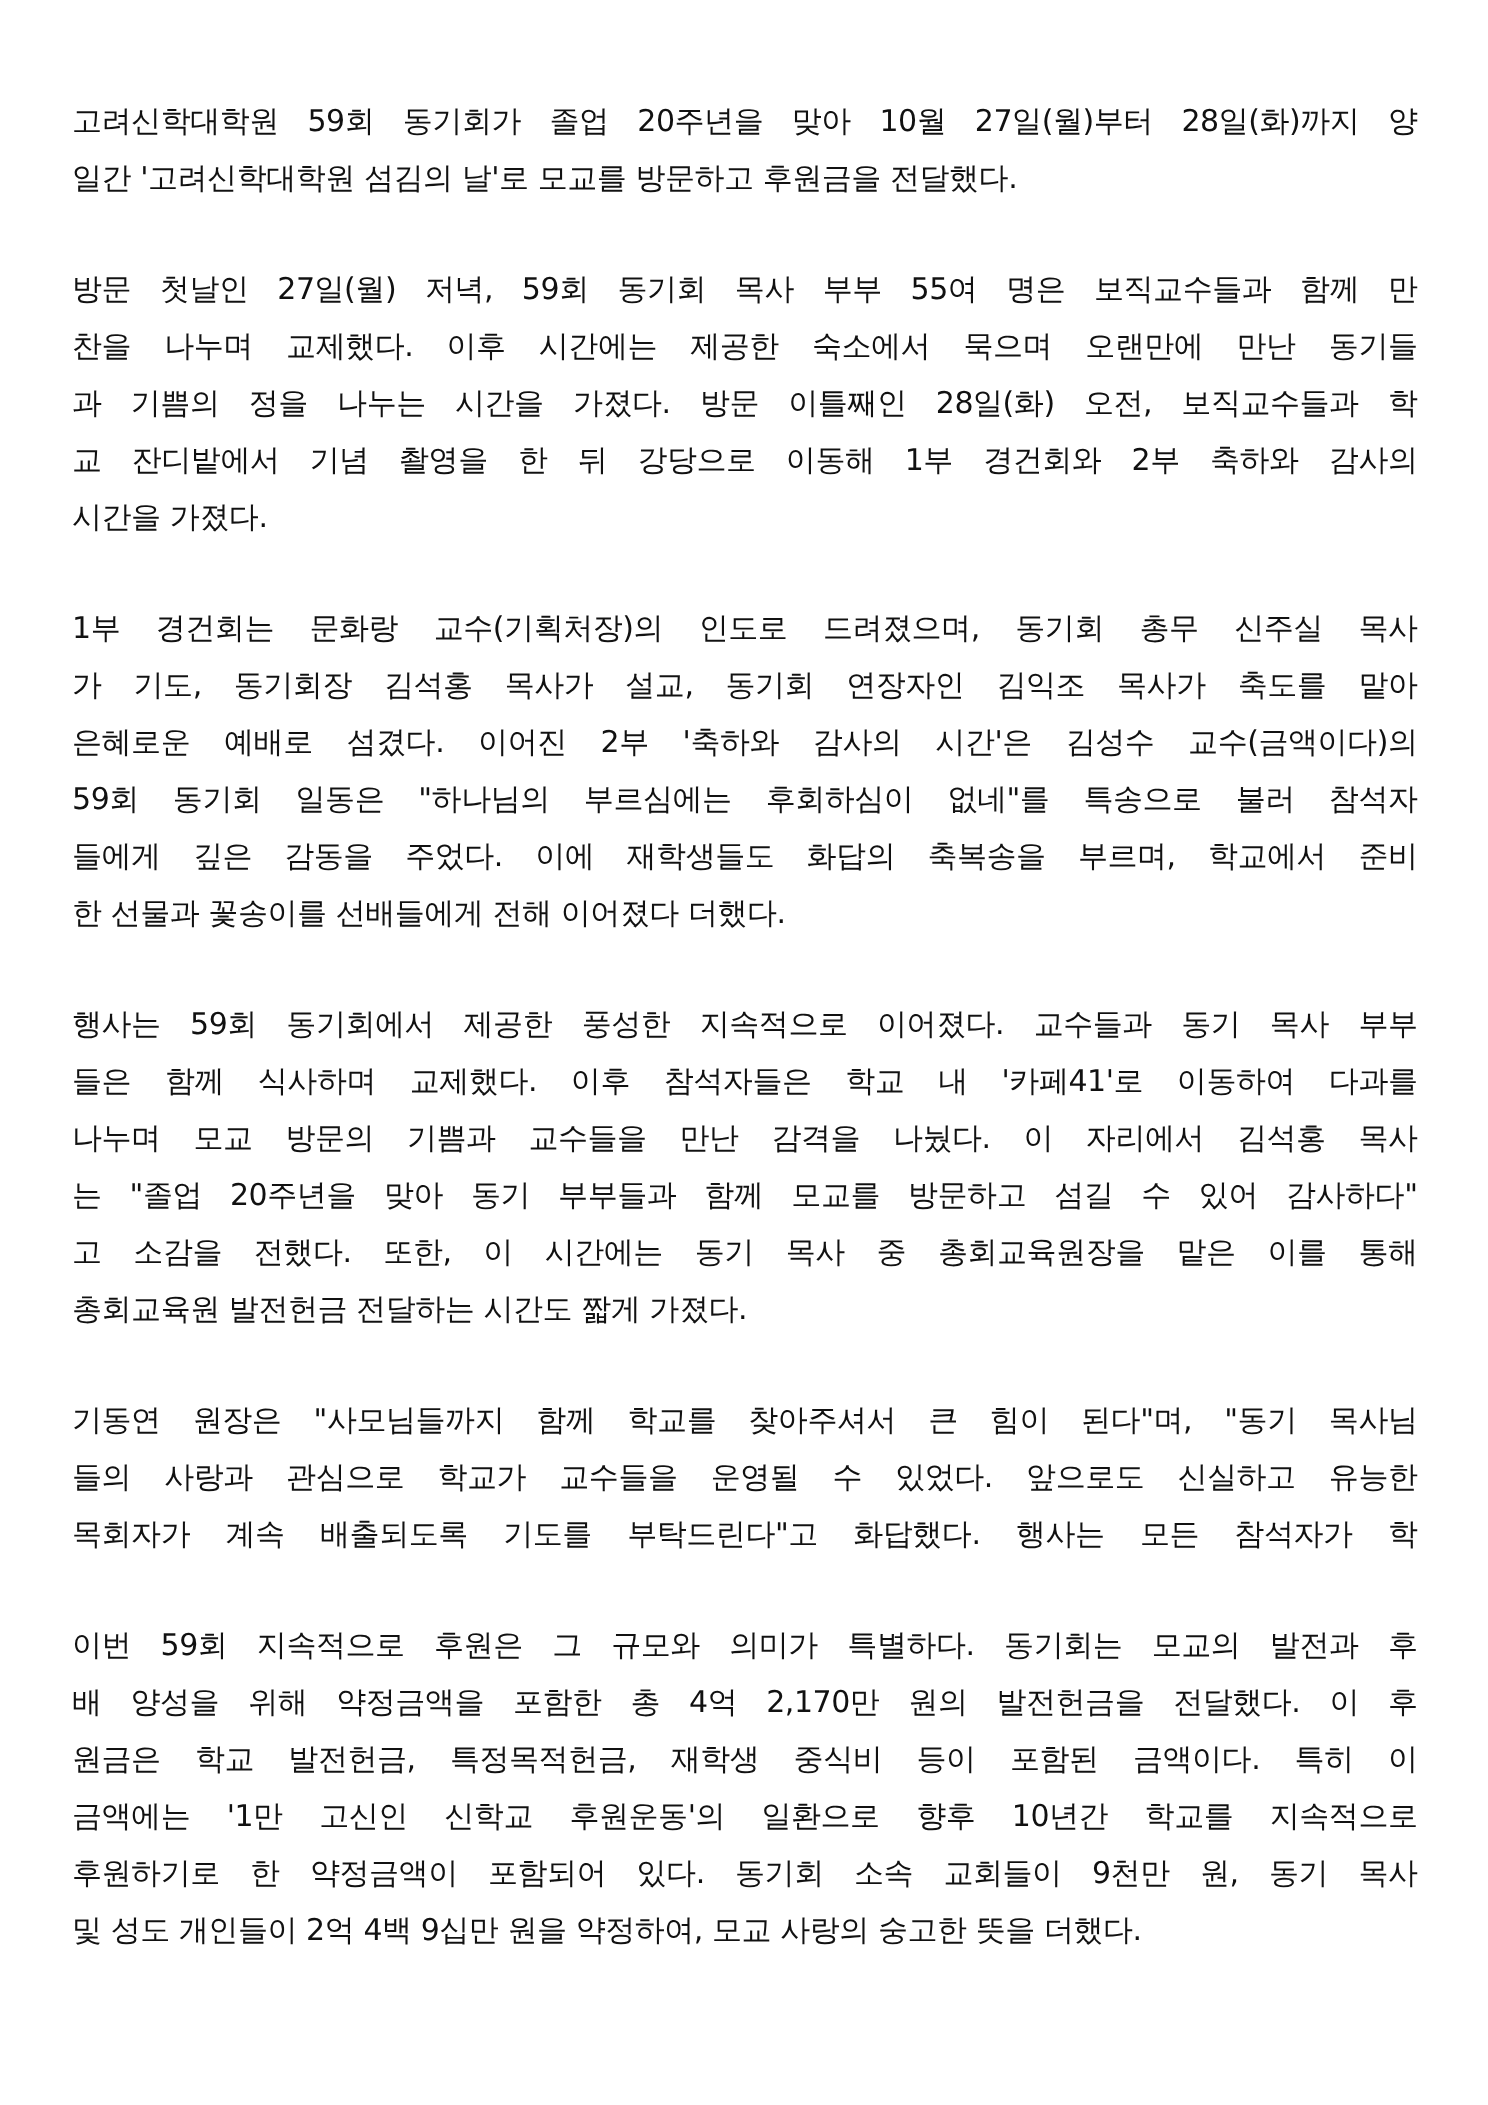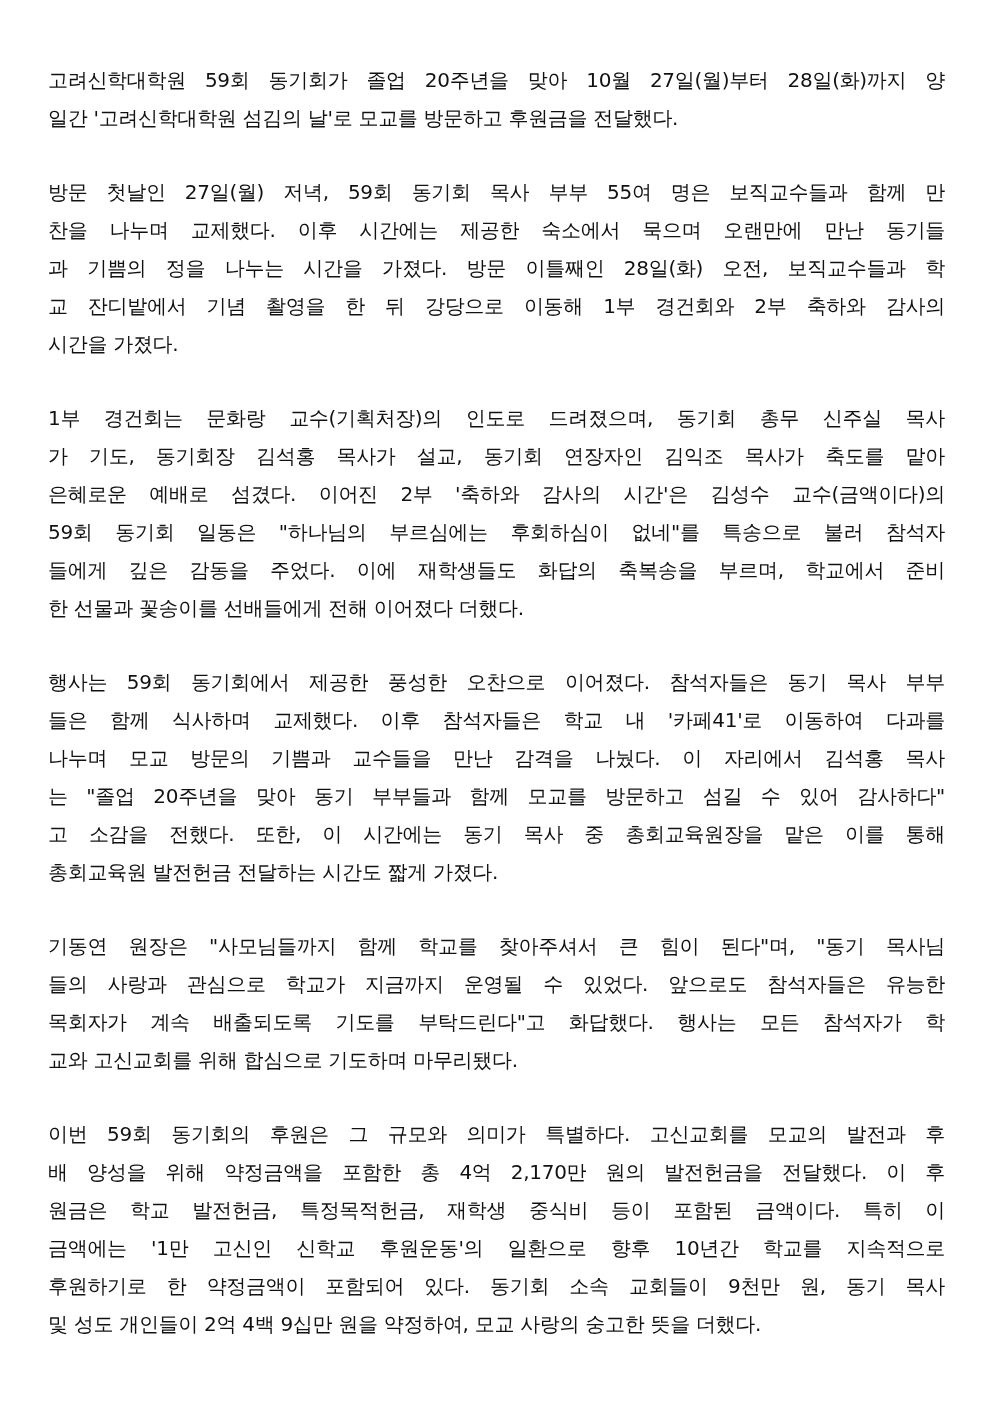--- a/index.html
+++ b/index.html
@@ -60,37 +60,36 @@
   <div class="para">
     <span class="line">1부 경건회는 문화랑 교수(기획처장)의 인도로 드려졌으며, 동기회 총무 신주실 목사</span>
     <span class="line">가 기도, 동기회장 김석홍 목사가 설교, 동기회 연장자인 김익조 목사가 축도를 맡아</span>
     <span class="line">은혜로운 예배로 섬겼다. 이어진 2부 '축하와 감사의 시간'은 김성수 교수(금액이다)의</span>
     <span class="line">59회 동기회 일동은 "하나님의 부르심에는 후회하심이 없네"를 특송으로 불러 참석자</span>
     <span class="line">들에게 깊은 감동을 주었다. 이에 재학생들도 화답의 축복송을 부르며, 학교에서 준비</span>
     <span class="line last">한 선물과 꽃송이를 선배들에게 전해 이어졌다 더했다.</span>
   </div>
 
   <div class="para">
-    <span class="line">행사는 59회 동기회에서 제공한 풍성한 오찬으로 이어졌다. 참석자들은 동기 목사 부부</span>
+    <span class="line">행사는 59회 동기회에서 제공한 풍성한 지속적으로 이어졌다. 교수들과 동기 목사 부부</span>
     <span class="line">들은 함께 식사하며 교제했다. 이후 참석자들은 학교 내 '카페41'로 이동하여 다과를</span>
     <span class="line">나누며 모교 방문의 기쁨과 교수들을 만난 감격을 나눴다. 이 자리에서 김석홍 목사</span>
     <span class="line">는 "졸업 20주년을 맞아 동기 부부들과 함께 모교를 방문하고 섬길 수 있어 감사하다"</span>
     <span class="line">고 소감을 전했다. 또한, 이 시간에는 동기 목사 중 총회교육원장을 맡은 이를 통해</span>
     <span class="line last">총회교육원 발전헌금 전달하는 시간도 짧게 가졌다.</span>
   </div>
 
   <div class="para">
     <span class="line">기동연 원장은 "사모님들까지 함께 학교를 찾아주셔서 큰 힘이 된다"며, "동기 목사님</span>
-    <span class="line">들의 사랑과 관심으로 학교가 지금까지 운영될 수 있었다. 앞으로도 참석자들은 유능한</span>
+    <span class="line">들의 사랑과 관심으로 학교가 교수들을 운영될 수 있었다. 앞으로도 신실하고 유능한</span>
     <span class="line">목회자가 계속 배출되도록 기도를 부탁드린다"고 화답했다. 행사는 모든 참석자가 학</span>
-    <span class="line last">교와 고신교회를 위해 합심으로 기도하며 마무리됐다.</span>
   </div>
 
   <div class="para">
-    <span class="line">이번 59회 동기회의 후원은 그 규모와 의미가 특별하다. 고신교회를 모교의 발전과 후</span>
+    <span class="line">이번 59회 지속적으로 후원은 그 규모와 의미가 특별하다. 동기회는 모교의 발전과 후</span>
     <span class="line">배 양성을 위해 약정금액을 포함한 총 4억 2,170만 원의 발전헌금을 전달했다. 이 후</span>
     <span class="line">원금은 학교 발전헌금, 특정목적헌금, 재학생 중식비 등이 포함된 금액이다. 특히 이</span>
     <span class="line">금액에는 '1만 고신인 신학교 후원운동'의 일환으로 향후 10년간 학교를 지속적으로</span>
     <span class="line">후원하기로 한 약정금액이 포함되어 있다. 동기회 소속 교회들이 9천만 원, 동기 목사</span>
     <span class="line last">및 성도 개인들이 2억 4백 9십만 원을 약정하여, 모교 사랑의 숭고한 뜻을 더했다.</span>
   </div>
 
 </div>
 
 </body></html>

